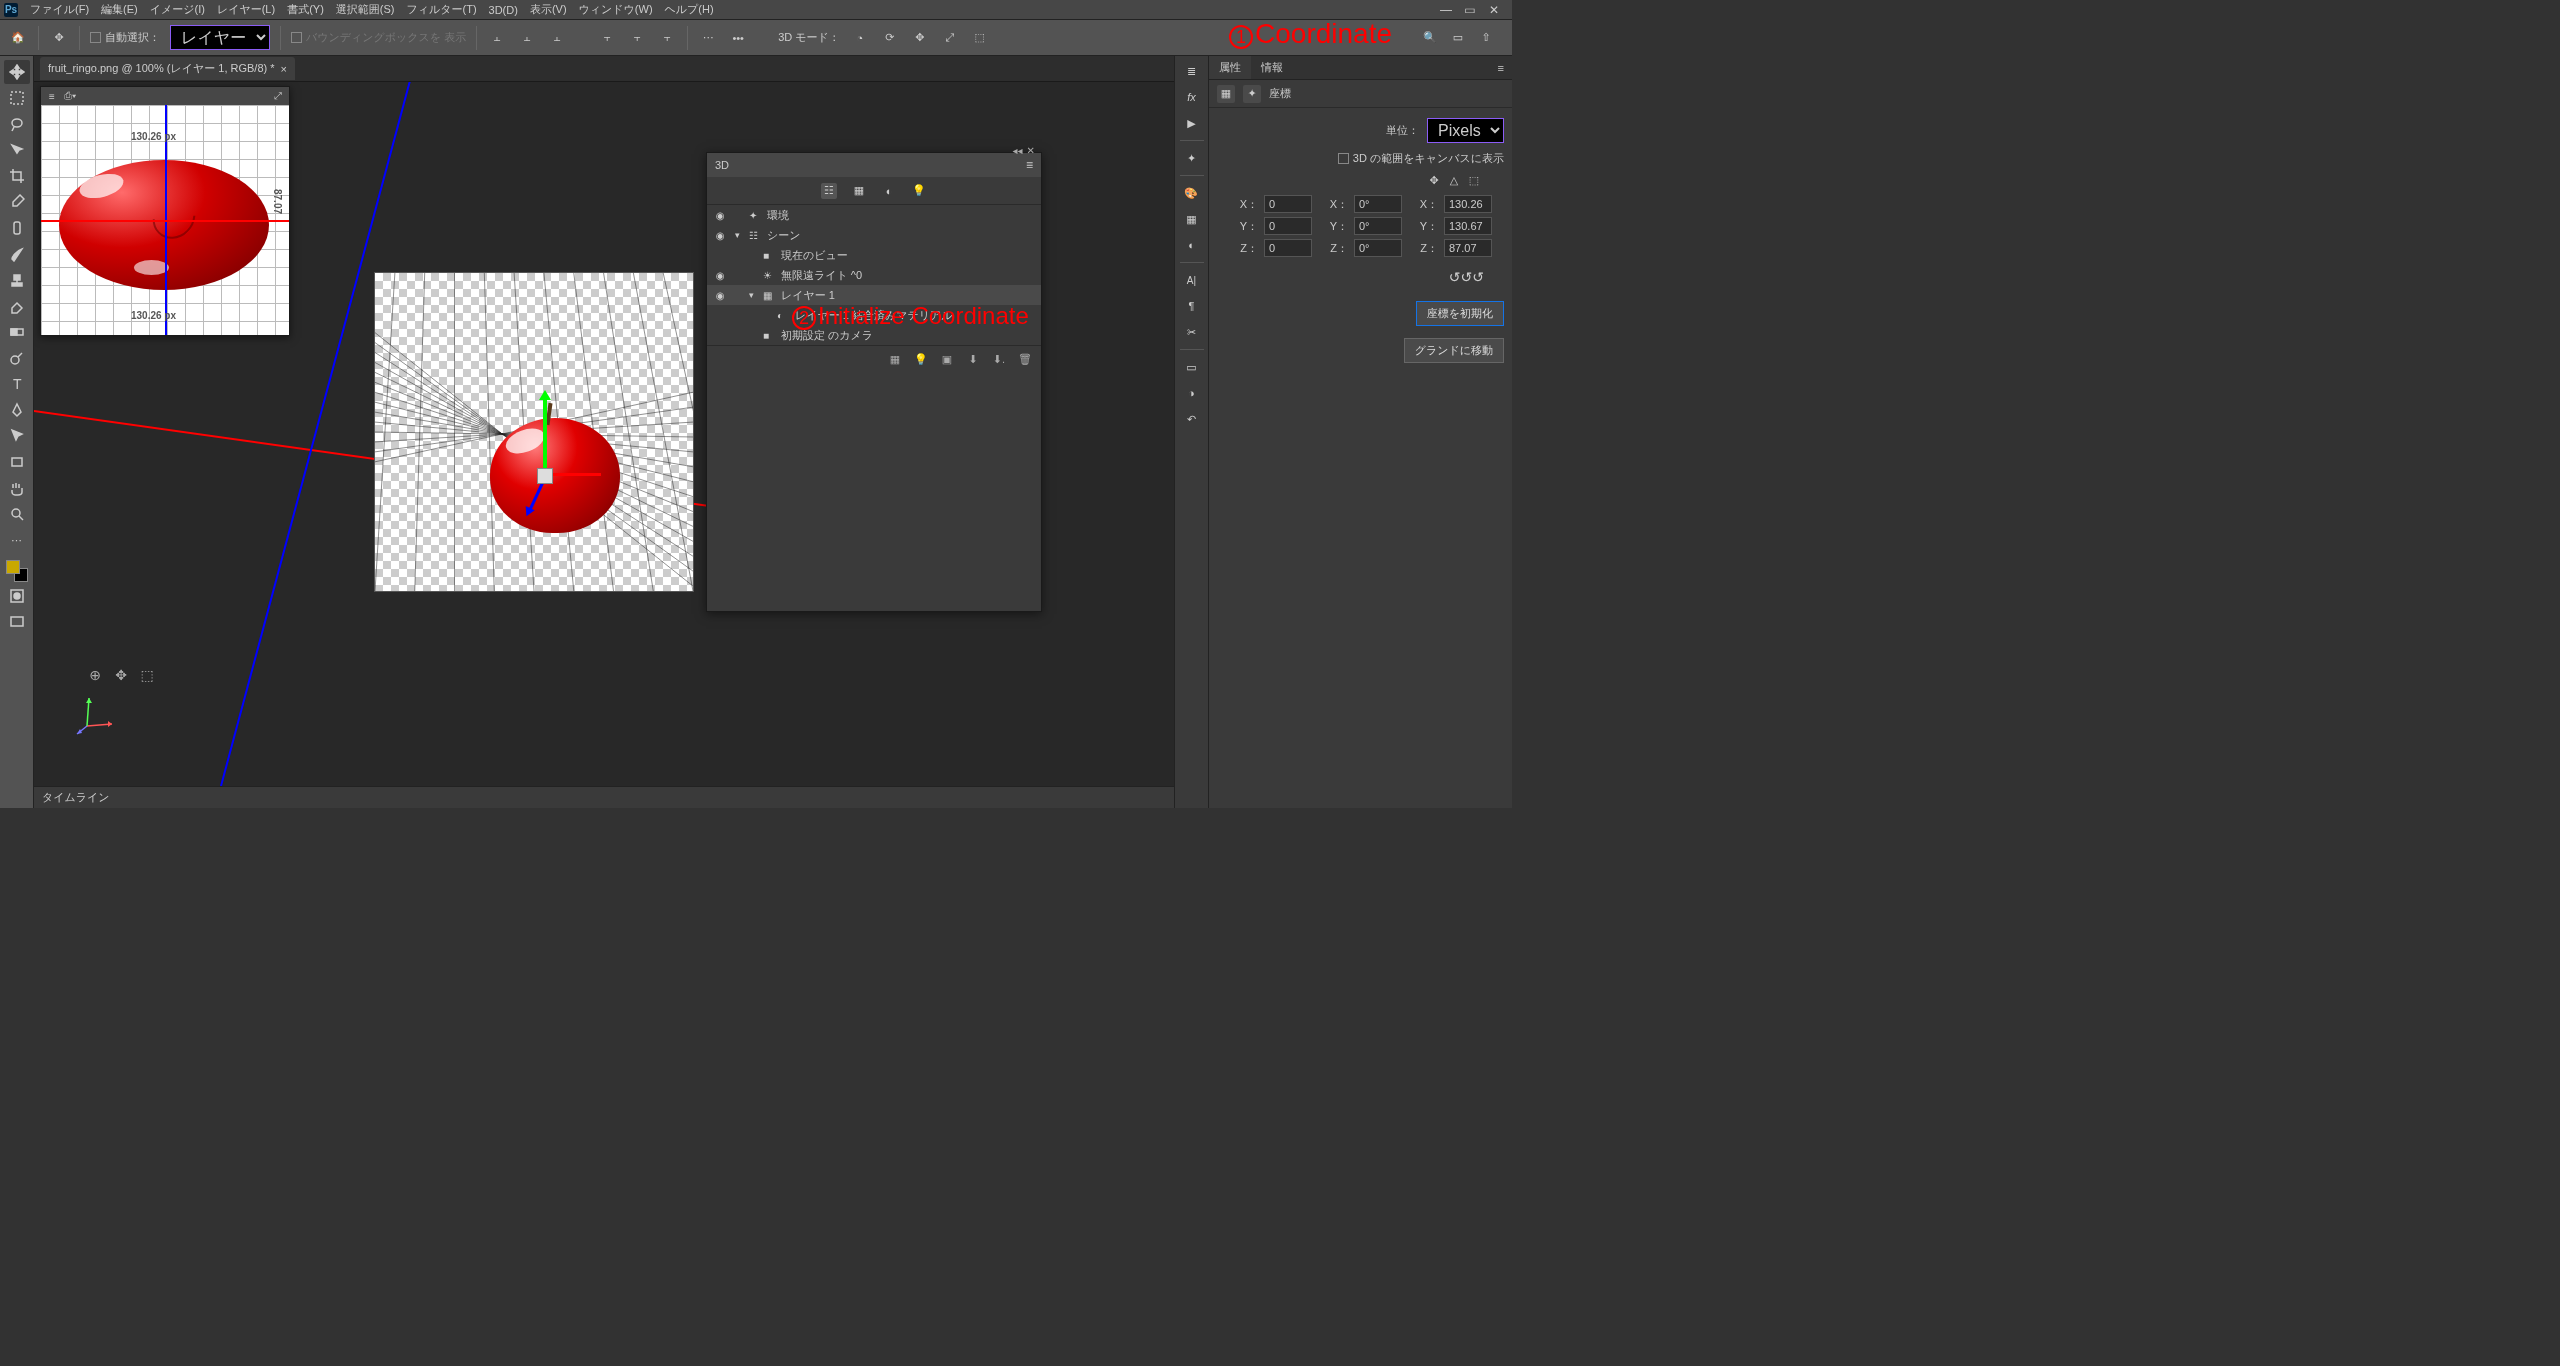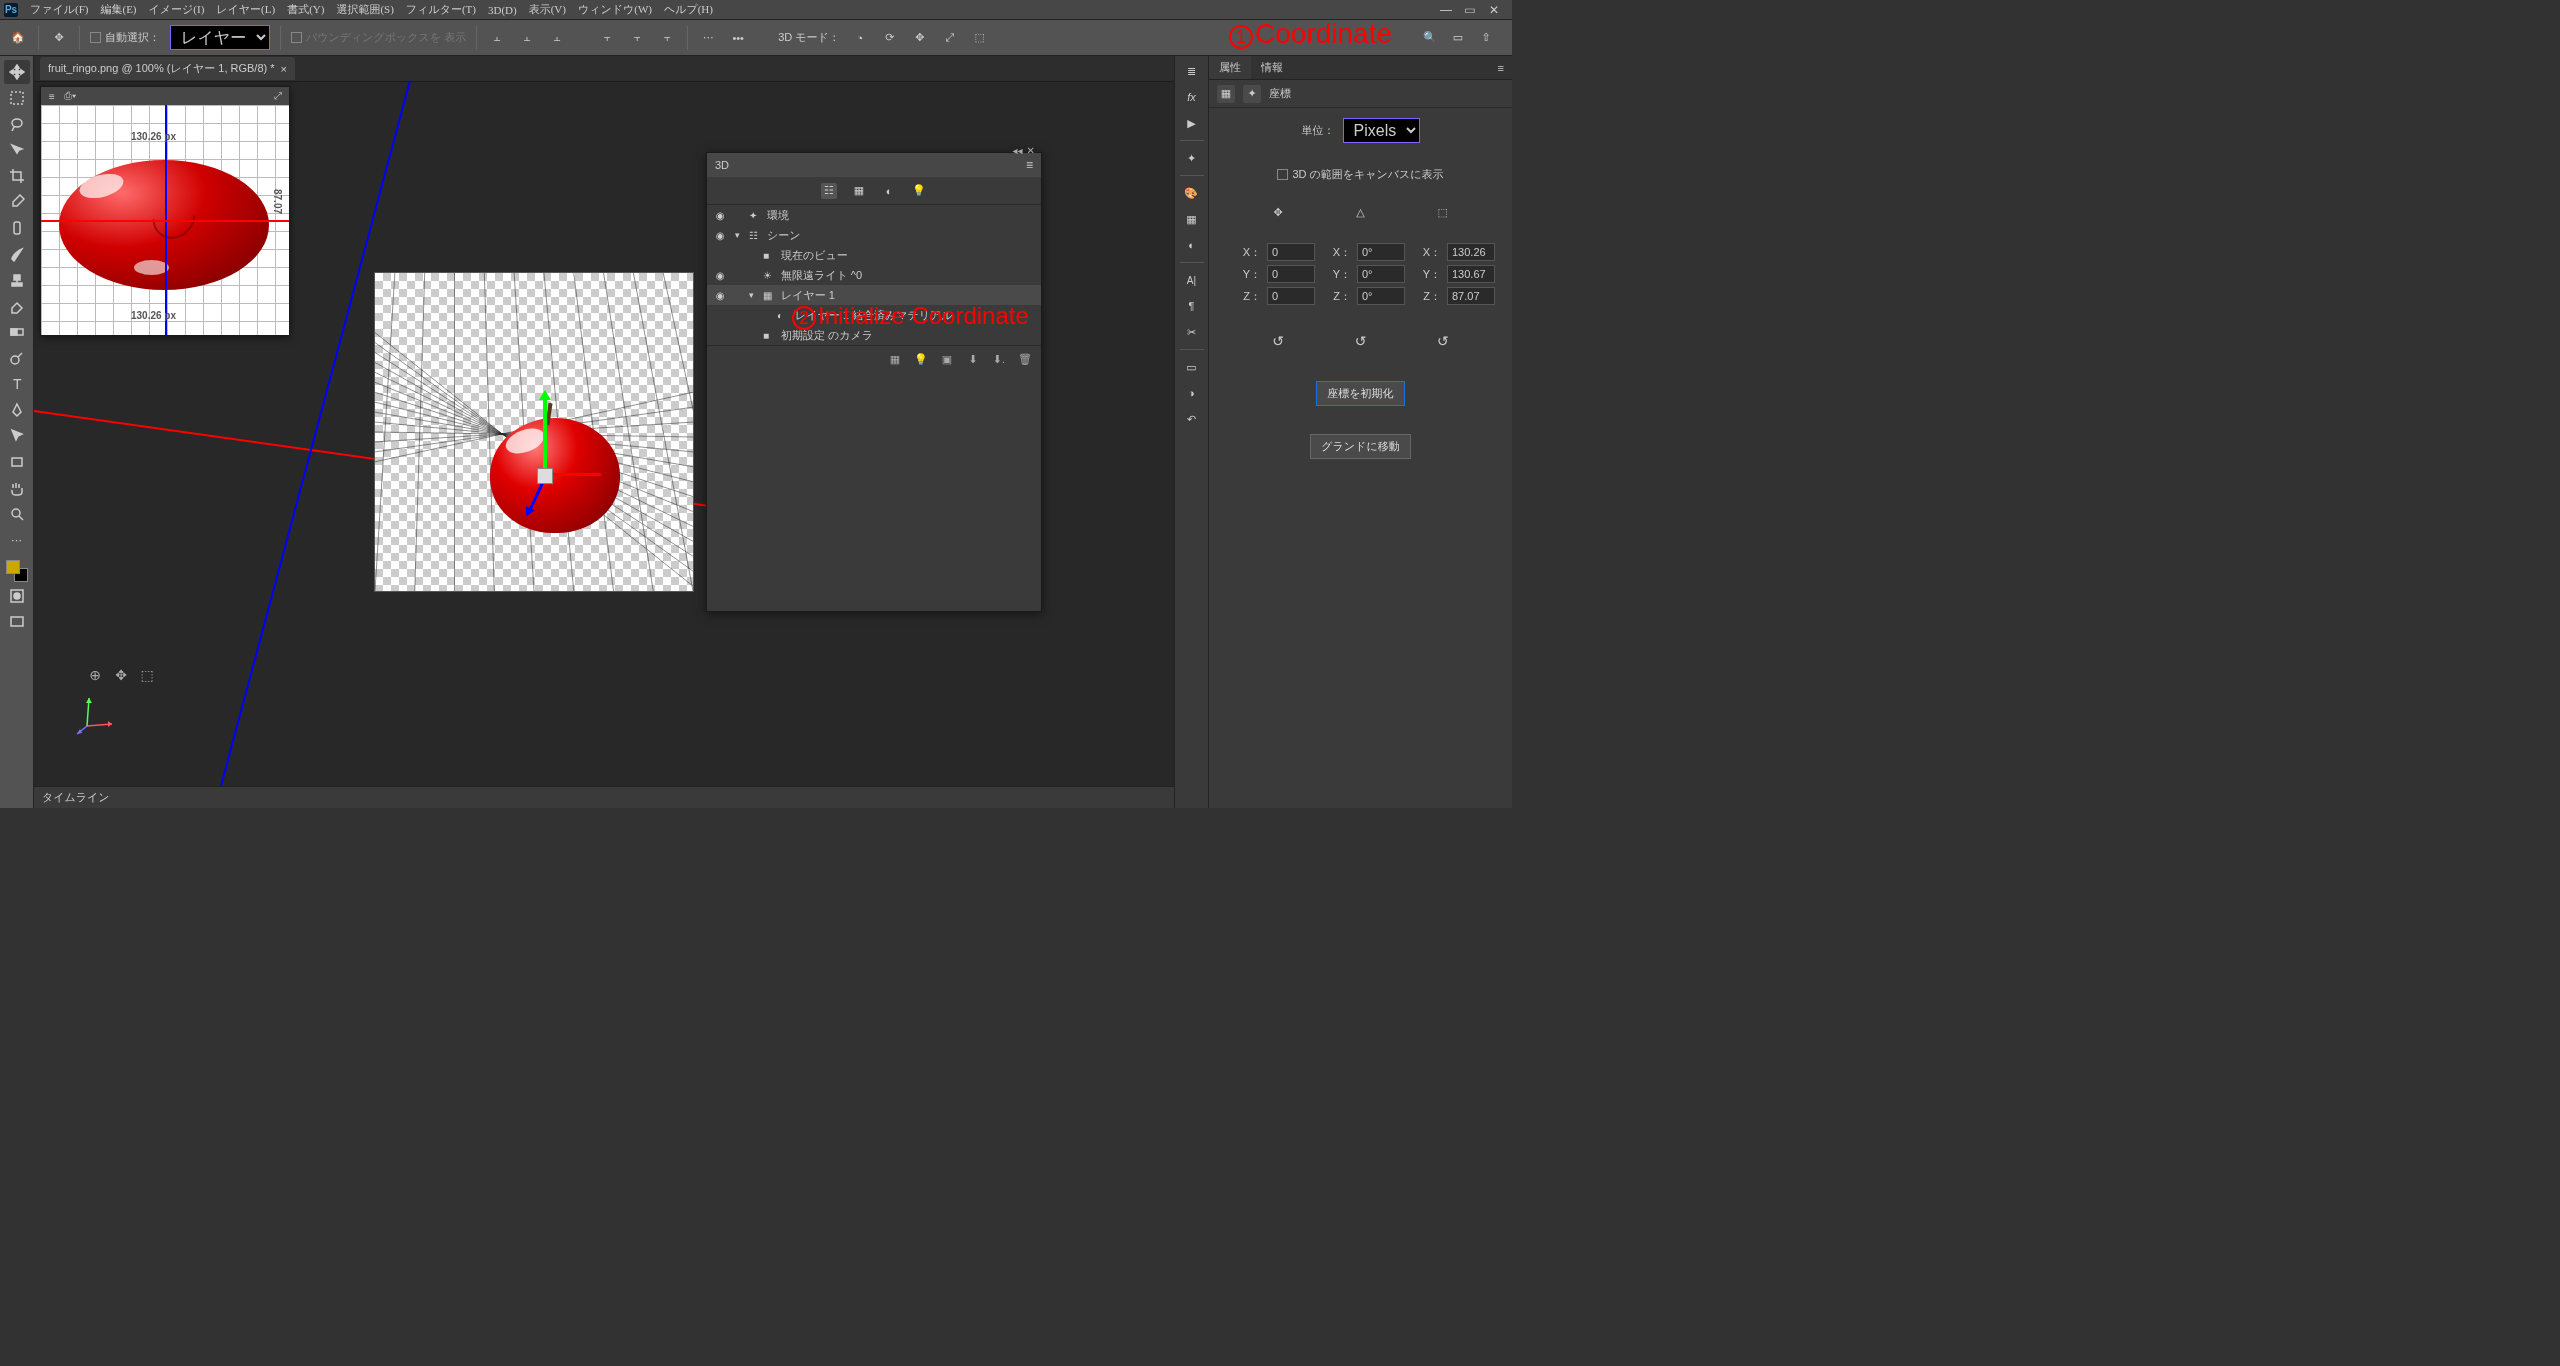--- a/index.html
+++ b/index.html
@@ -1,19 +1,19 @@
 <!DOCTYPE html>
 <html><head>
 <meta charset="utf-8">
 <style>
 * { margin: 0; padding: 0; box-sizing: border-box; font-family: "Hiragino Kaku Gothic Pro", "Meiryo", sans-serif; }
 body { background: #323232; color: #ccc; font-size: 11px; overflow: hidden; width: 1512px; height: 808px; position: relative; }
 .menubar { height: 20px; background: #474747; display: flex; align-items: center; padding: 0 4px; border-bottom: 1px solid #222; }
 .ps-logo { width: 14px; height: 14px; background: #001c33; color: #5fa8d3; font-size: 10px; display: flex; align-items: center; justify-content: center; border-radius: 2px; margin-right: 6px; font-weight: bold; }
-.menu-item { padding: 2px 6px; cursor: pointer; font-size: 11px; font-family: Liberation Serif, serif; }
+.menu-item { padding: 2px 6px; cursor: pointer; font-size: 11px; }
 .win-controls { margin-left: auto; display: flex; gap: 8px; padding-right: 6px; }
 .win-btn { width: 16px; height: 14px; display: flex; align-items: center; justify-content: center; cursor: pointer; font-size: 12px; }
 
 .optionsbar { height: 36px; background: #535353; display: flex; align-items: center; padding: 0 8px; gap: 10px; border-bottom: 1px solid #222; }
 .opt-icon { width: 20px; height: 20px; display: flex; align-items: center; justify-content: center; cursor: pointer; }
 .opt-sep { width: 1px; height: 24px; background: #666; }
 .opt-label { font-size: 11px; }
 .opt-select { background: #000000; color: #ccc; border: 1px solid #8b5cf6; padding: 2px 6px; font-size: 16px; }
 .opt-check { display: flex; align-items: center; gap: 4px; }
 .opt-ghost { color: #777; }
@@ -97,21 +97,21 @@
 .dock-icon { width: 24px; height: 22px; display: flex; align-items: center; justify-content: center; cursor: pointer; }
 .dock-sep { width: 24px; height: 1px; background: #555; margin: 2px 0; }
 
 .props-panel { width: 304px; background: #3a3a3a; border-left: 1px solid #222; display: flex; flex-direction: column; }
 .props-tabs { height: 24px; display: flex; align-items: center; background: #323232; border-bottom: 1px solid #222; }
 .props-tab { padding: 4px 10px; cursor: pointer; font-size: 11px; }
 .props-tab.active { background: #3a3a3a; }
 .props-tabs-menu { margin-left: auto; padding: 0 8px; cursor: pointer; }
 .props-subheader { height: 28px; display: flex; align-items: center; gap: 8px; padding: 0 8px; border-bottom: 1px solid #2a2a2a; }
 .props-sub-icon { width: 18px; height: 18px; display: flex; align-items: center; justify-content: center; background: #4a4a4a; border-radius: 2px; }
-.props-body { padding: 10px 8px; display: flex; flex-direction: column; gap: 24px; }
+.props-body { padding: 10px 8px; display: flex; flex-direction: column; gap: 8px; align-items: flex-end; }
 .prop-row { display: flex; align-items: center; gap: 8px; justify-content: center; }
 .prop-input { width: 48px; background: #2a2a2a; border: 1px solid #555; color: #ccc; padding: 2px 4px; font-size: 11px; }
 .prop-cols-header { display: flex; justify-content: space-around; padding: 0 20px; }
 .prop-cols-icon { width: 20px; display: flex; justify-content: center; }
 .prop-grid { display: grid; grid-template-columns: 24px 54px 24px 54px 24px 60px; gap: 4px 6px; align-items: center; margin-left: 20px; }
 .prop-grid span { font-size: 11px; text-align: right; }
 .prop-reset-row { display: flex; justify-content: space-around; padding: 4px 20px; }
 .prop-reset { font-size: 14px; cursor: pointer; }
 .prop-btn { background: #4a4a4a; border: 1px solid #666; color: #ddd; padding: 4px 10px; font-size: 11px; cursor: pointer; }
 .prop-btn.highlight { border-color: #1473e6; }

